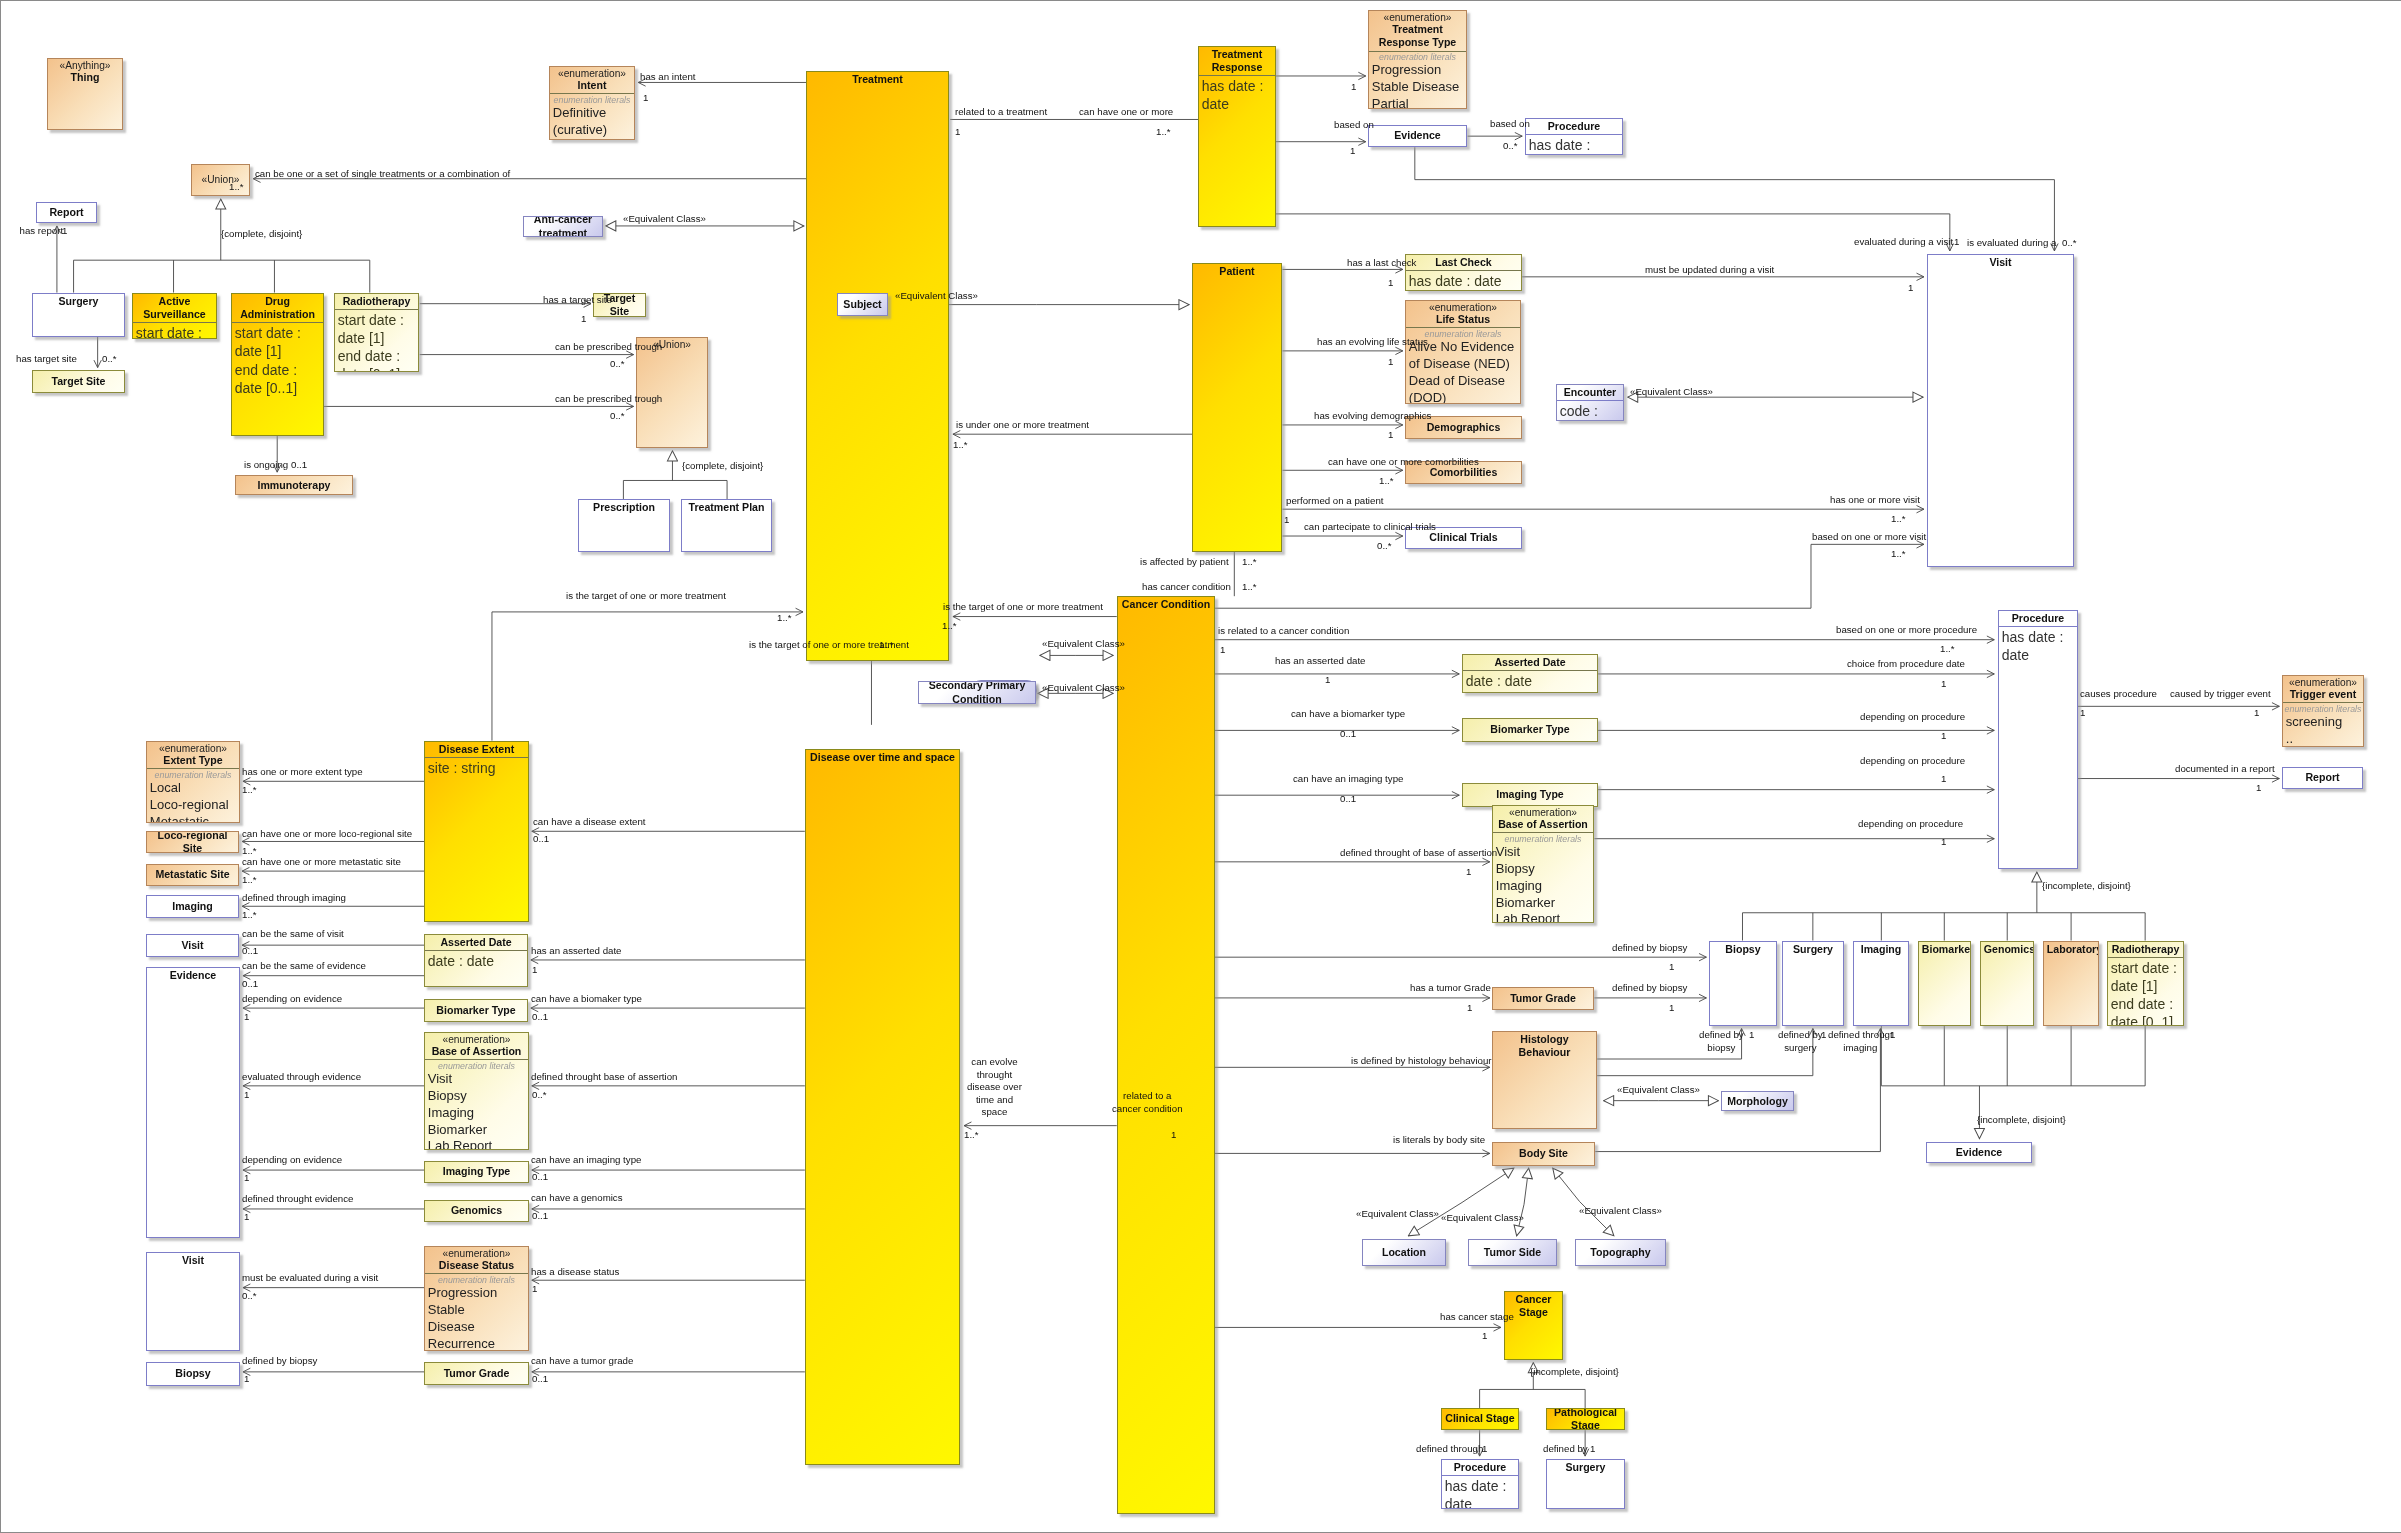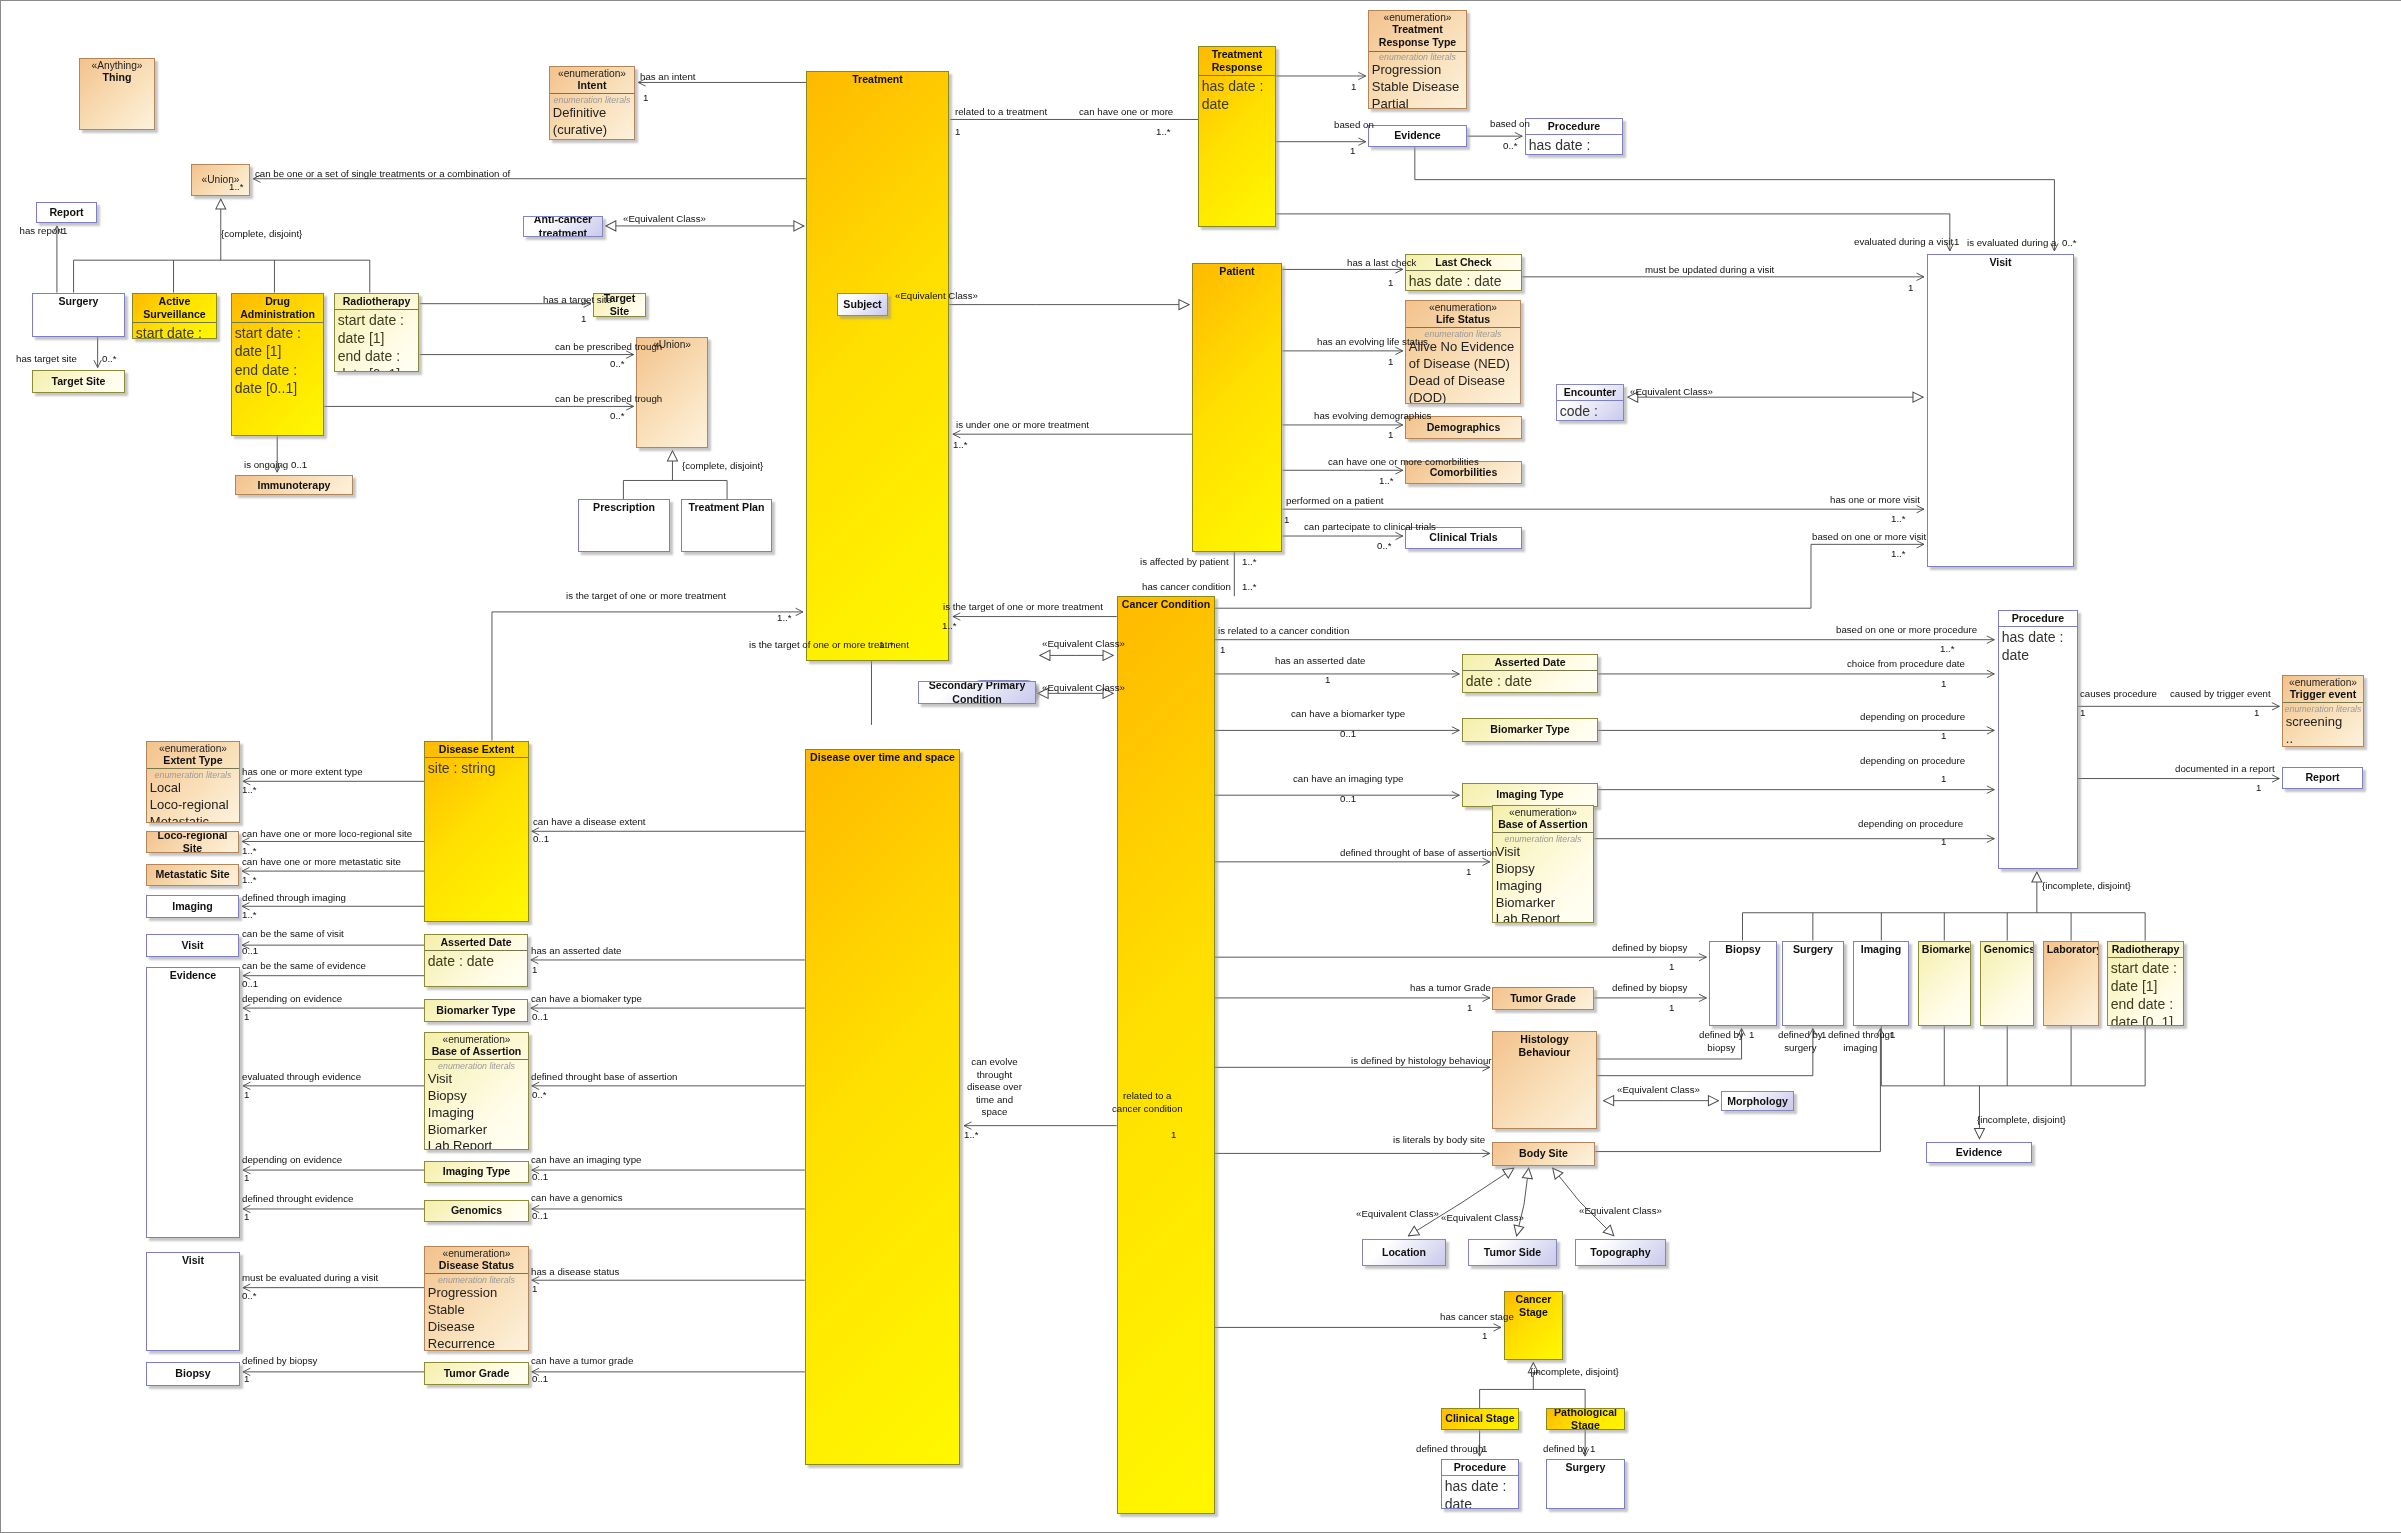--- a/index.html
+++ b/index.html
@@ -174,21 +174,21 @@
         <b>Concept Modeling Diagram</b>
         <span>HL7 Common Cancer Model[</span>
         <span class="dicon">
             <i></i>
             <i></i>
             <i></i>
           </span>
         <span>HL7 Common Cancer Model ]</span>
       </div>
     </div>
-  <div class="node peach top" style="left: 46px; top: 57px; width: 76px; height: 72px; margin-left: 32px;">
+  <div class="node peach top" style="left: 46px; top: 57px; width: 76px; height: 72px;">
         <div class="head">
           <div class="stereo">«Anything»</div>
           <div class="name">Thing</div>
         </div>
       </div>
       <div class="node peach" style="left: 190px; top: 163px; width: 59px; height: 31.5px;">
         <div class="head">
           <div class="stereo">«Union»</div>
         </div>
       </div>

